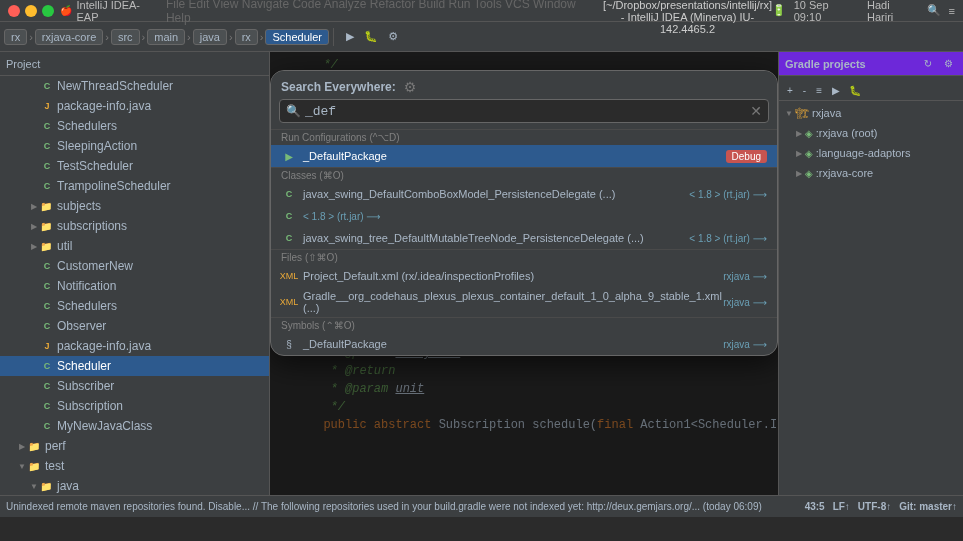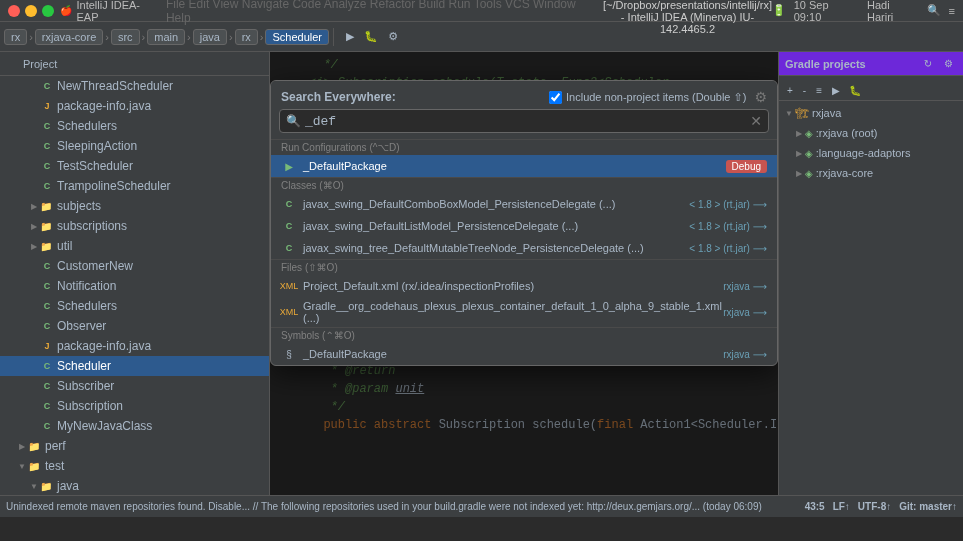--- a/index.html
+++ b/index.html
@@ -123,21 +123,21 @@
       background: #3c3f41;
       border-right: 1px solid #555;
       overflow-y: auto;
       font-size: 12px;
     }
     .sidebar-header {
       height: 24px;
       background: #3c3f41;
       display: flex;
       align-items: center;
-      padding: 0 23px;
+      padding: 0 6px;
       border-bottom: 1px solid #555;
       font-size: 11px;
       color: #a9b7c6;
     }
     .tree-item {
       display: flex;
       align-items: center;
       height: 20px;
       padding: 0 4px;
       cursor: pointer;
@@ -254,22 +254,22 @@
       background: rgba(0,0,0,0.4);
       z-index: 100;
       display: flex;
       align-items: flex-start;
       justify-content: center;
     }
     .search-popup {
       width: 600px;
       background: #3c3f41;
       border: 1px solid #666;
-      border-radius: 6px;
-      margin-top: 28px;
+      border-radius: 14px;
+      margin-top: 18px;
       box-shadow: 0 8px 30px rgba(0,0,0,0.6);
       overflow: hidden;
     }
     .search-header {
       display: flex;
       align-items: center;
       padding: 8px 10px 4px;
       gap: 8px;
       background: #3c3f41;
     }
@@ -628,24 +628,20 @@
         <div class="line-num"></div>
         <div class="line-content">  <span class="kw">public abstract</span> Subscription schedule(<span class="kw">final</span> Action1&lt;Scheduler.Inn</div>
       </div>
     </div>
 
     <div class="search-overlay">
       <div class="search-popup">
 
         <div class="search-header">
           <span class="search-title">Search Everywhere:</span>
-          <div class="search-checkbox-row">
-            <input type="checkbox" checked="" style="">
-            <span>Include non-project items (Double ⇧)</span>
-          </div>
           <span class="search-gear">⚙</span>
         </div>
 
         <div class="search-input-row">
           <span style="color:#777; margin-right:4px;">🔍</span>
           <input class="search-input" type="text" value="_def" style="">
           <span class="search-clear">✕</span>
         </div>
 
         <div class="search-section-header">
@@ -660,21 +656,20 @@
         <div class="search-section-header">
           <span>Classes (⌘O)</span>
         </div>
         <div class="search-result-item">
           <div class="search-result-icon" style="color:#78ba78; font-weight:bold; font-size:9px;">C</div>
           <span class="search-result-text">javax_swing_DefaultComboBoxModel_PersistenceDelegate (...)</span>
           <span class="search-result-right">&lt; 1.8 &gt; (rt.jar) ⟶</span>
         </div>
         <div class="search-result-item">
           <div class="search-result-icon" style="color:#78ba78; font-weight:bold; font-size:9px;">C</div>
-          <span class="search-result-text">javax_swing_DefaultListModel_PersistenceDelegate (...)</span>
           <span class="search-result-right">&lt; 1.8 &gt; (rt.jar) ⟶</span>
         </div>
         <div class="search-result-item">
           <div class="search-result-icon" style="color:#78ba78; font-weight:bold; font-size:9px;">C</div>
           <span class="search-result-text">javax_swing_tree_DefaultMutableTreeNode_PersistenceDelegate (...)</span>
           <span class="search-result-right">&lt; 1.8 &gt; (rt.jar) ⟶</span>
         </div>
 
         <div class="search-section-header">
           <span>Files (⇧⌘O)</span>

